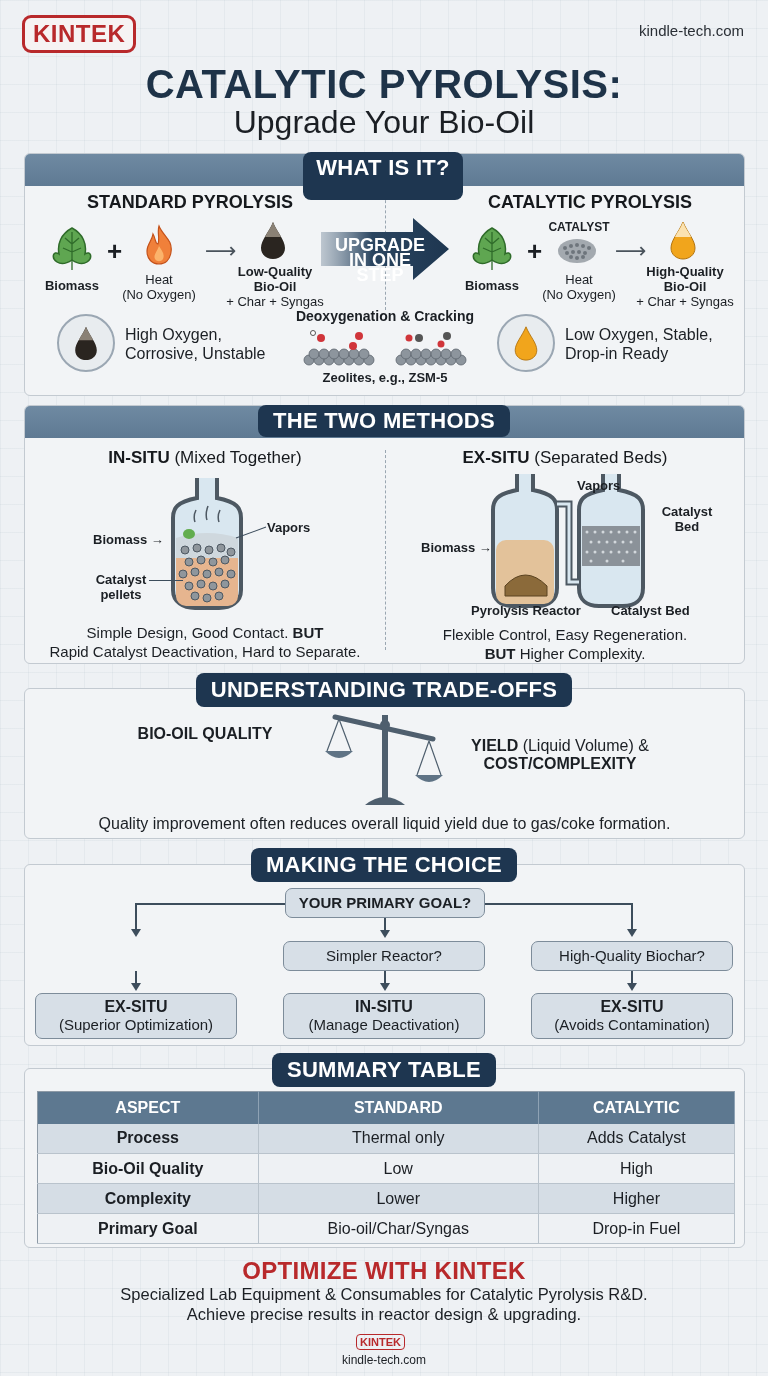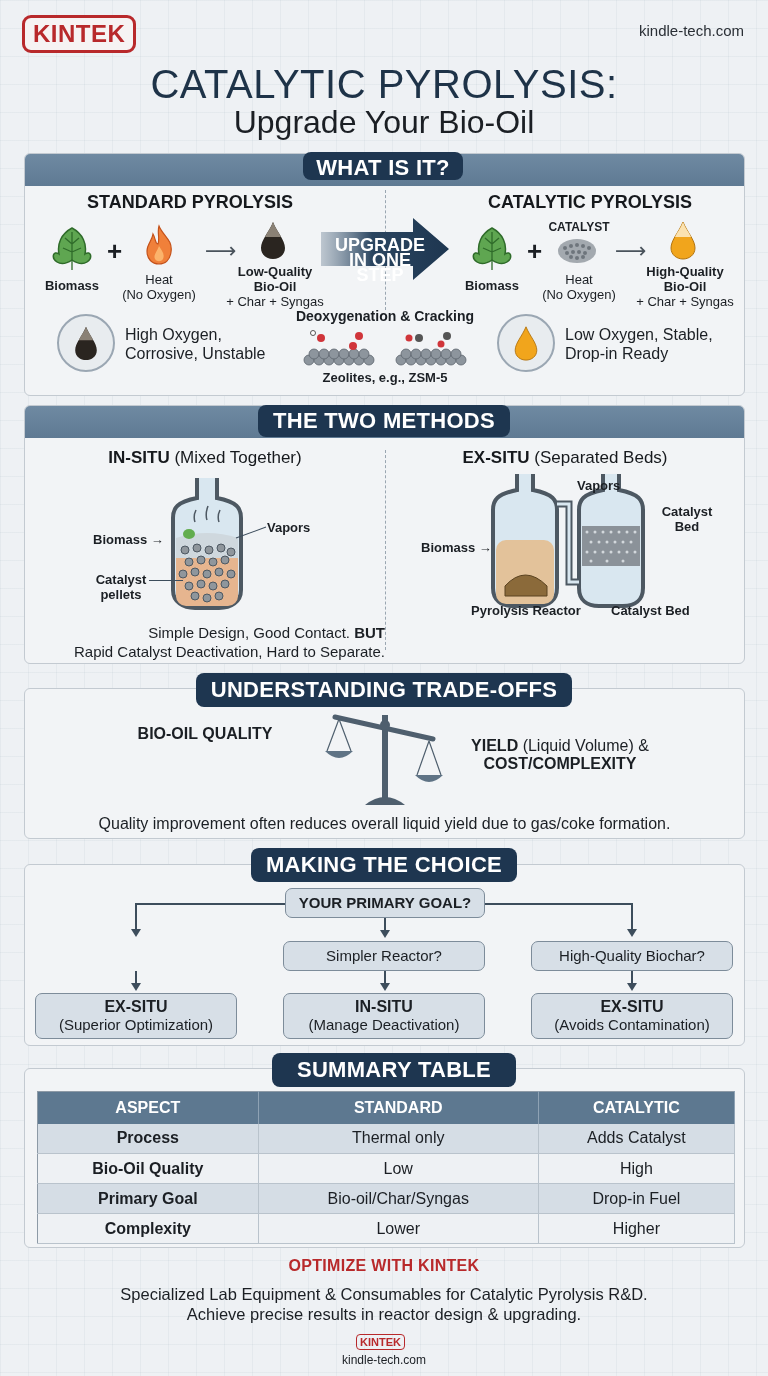--- a/index.html
+++ b/index.html
@@ -24,21 +24,21 @@
   .logo {
     position: absolute; left: 22px; top: 15px;
     border: 3px solid #b8292b; border-radius: 9px;
     color: #b8292b; font-weight: bold; font-size: 24px;
     padding: 2px 8px; letter-spacing: 0.5px; background: #f6f3f3;
     line-height: 28px;
   }
   .site-url { position: absolute; right: 24px; top: 22px; font-size: 15px; color: #2a2f35; }
   .title {
     position: absolute; left: 0; right: 0; top: 62px; text-align: center;
-    font-size: 40px; font-weight: normal; color: #1e3348; letter-spacing: 0.5px;
+    font-size: 40px; font-weight: bold; color: #1e3348; letter-spacing: 0.5px;
   }
   .subtitle {
     position: absolute; left: 0; right: 0; top: 104px; text-align: center;
     font-size: 32px; color: #1b1f24;
   }
 
   
   .panel {
     position: absolute; left: 24px; width: 721px;
     background: #f2f4f6; border: 1.5px solid #c3cad1; border-radius: 6px;
@@ -56,21 +56,21 @@
   .divider-v {
     position: absolute; width: 0; border-left: 1.5px dashed #9aa6b1;
   }
 
   .h-col { position: absolute; font-weight: bold; font-size: 18px; text-align: center; color: #16191d; }
   .lbl { position: absolute; font-size: 13px; text-align: center; line-height: 15px; color: #1b1f24; font-weight: bold; }
   .lbl.light { font-weight: normal; }
   .plus { position: absolute; font-size: 26px; font-weight: bold; }
   .arrow-r { position: absolute; font-size: 22px; color: #4a535c; }
   .desc { position: absolute; font-size: 16px; line-height: 19px; color: #1b1f24; }
-  .center-text { position: absolute; text-align: right; font-size: 15px; line-height: 19px; }
+  .center-text { position: absolute; text-align: center; font-size: 15px; line-height: 19px; }
 
   .circle-icon {
     position: absolute; width: 58px; height: 58px; border-radius: 50%;
     border: 2px solid #9ba7b3; background: #e8ecef;
     display: flex; align-items: center; justify-content: center;
   }
 
   
   .fbox {
     position: absolute; background: #d7dfe7; border: 1.5px solid #7d8c9a;
@@ -99,21 +99,21 @@
     height: 30px; text-align: center; border-right: 1.5px solid #b9c3cc;
     border-bottom: 1.5px solid #b9c3cc;
   }
   table.sum tr:nth-child(odd) td { background: #eef1f4; }
   table.sum tr:nth-child(even) td { background: #d5dde5; }
   table.sum td:first-child { font-weight: bold; }
   table.sum { border: 1.5px solid #8d9aa6; }
 
   
   .cta { position: absolute; left: 0; right: 0; top: 1257px; text-align: center;
-    font-size: 16px; font-weight: bold; color: #b8292b; letter-spacing: 0.3px; }
+    font-size: 24px; font-weight: bold; color: #b8292b; letter-spacing: 0.3px; }
   .cta-line { position: absolute; left: 0; right: 0; text-align: center; font-size: 16.5px; color: #1b1f24; }
   .logo-small {
     position: absolute; left: 356px; top: 1334px; border: 1.5px solid #b8292b;
     border-radius: 4px; color: #b8292b; font-size: 11px; font-weight: bold;
     padding: 0 3px; line-height: 14px;
   }
   .footer-url { position: absolute; left: 0; right: 0; top: 1353px; text-align: center; font-size: 12px; }
 </style>
 </head>
 <body>
@@ -278,21 +278,21 @@
   <div class="circle-icon" style="left:472px;top:160px;">
     <svg width="26" height="36" viewBox="0 0 28 40">
         <path d="M14 2 C18 12 26 20 26 28 C26 35 20 39 14 39 C8 39 2 35 2 28 C2 20 10 12 14 2Z" fill="#f1a51c" stroke="#b27410" stroke-width="1"></path>
       </svg>
   </div>
   <div class="desc" style="left:540px;top:171px;">
     <span>Low Oxygen, Stable,</span><br>
     <span>Drop-in Ready</span>
   </div>
 </div>
-<div class="pill" style="left:303px;top:152px;width:160px;height:28px;line-height:32px;">WHAT IS IT?</div>
+<div class="pill" style="left:303px;top:152px;width:160px;height:48px;line-height:32px;">WHAT IS IT?</div>
 
 <div class="panel" style="top:405px;height:259px;">
   <div class="panel-band"></div>
   <div class="divider-v" style="left:360px;top:44px;height:200px;"></div>
 
   <div class="h-col" style="left:0;width:360px;top:42px;font-weight:normal;font-size:17px;">
     <b>IN-SITU</b><span> (Mixed Together)</span>
   </div>
   <div class="abs" style="left:142px;top:72px;">
     <svg width="80" height="132" viewBox="0 0 80 132">
@@ -379,20 +379,24 @@
     </svg>
   </div>
   <div class="lbl" style="left:552px;top:72px;">Vapors</div>
   <div class="lbl" style="left:396px;top:134px;"><span>Biomass</span> →</div>
   <div class="lbl" style="left:632px;top:98px;width:60px;">
     <span>Catalyst</span><br>
     <span>Bed</span>
   </div>
   <div class="lbl" style="left:446px;top:197px;">Pyrolysis Reactor</div>
   <div class="lbl" style="left:586px;top:197px;">Catalyst Bed</div>
+  <div class="center-text" style="left:360px;width:360px;top:219px;">
+    <span>Flexible Control, Easy Regeneration.</span><br>
+    <b>BUT</b><span> Higher Complexity.</span>
+  </div>
 </div>
 <div class="pill" style="left:258px;top:405px;width:252px;height:32px;line-height:32px;">THE TWO METHODS</div>
 
 <div class="panel" style="top:688px;height:151px;">
   <div class="abs" style="left:60px;top:36px;width:240px;text-align:center;">
     <div style="font-weight:bold;font-size:16px;">BIO-OIL QUALITY</div>
   </div>
   <div class="abs" style="left:300px;top:22px;">
     <svg width="120" height="96" viewBox="0 0 120 96">
       <line x1="10" y1="6" x2="108" y2="28" stroke="#4f5f6e" stroke-width="5" stroke-linecap="round"></line>
@@ -461,31 +465,31 @@
       <td>Process</td>
       <td>Thermal only</td>
       <td>Adds Catalyst</td>
     </tr>
     <tr>
       <td>Bio-Oil Quality</td>
       <td>Low</td>
       <td>High</td>
     </tr>
     <tr>
+      <td>Complexity</td>
+      <td>Lower</td>
+      <td>Higher</td>
+    </tr>
+    <tr>
       <td>Primary Goal</td>
       <td>Bio-oil/Char/Syngas</td>
       <td>Drop-in Fuel</td>
     </tr>
-    <tr>
-      <td>Complexity</td>
-      <td>Lower</td>
-      <td>Higher</td>
-    </tr>
   </tbody>
     </table>
 </div>
-<div class="pill" style="left:272px;top:1053px;width:244px;height:34px;line-height:34px;">SUMMARY TABLE</div>
+<div class="pill" style="left:272px;top:1053px;width:224px;height:34px;line-height:34px;">SUMMARY TABLE</div>
 
 <div class="cta">OPTIMIZE WITH KINTEK</div>
 <div class="cta-line" style="top:1285px;">Specialized Lab Equipment &amp; Consumables for Catalytic Pyrolysis R&amp;D.</div>
 <div class="cta-line" style="top:1305px;">Achieve precise results in reactor design &amp; upgrading.</div>
 <div class="logo-small">KINTEK</div>
 <div class="footer-url">kindle-tech.com</div>
 
 </body></html>

